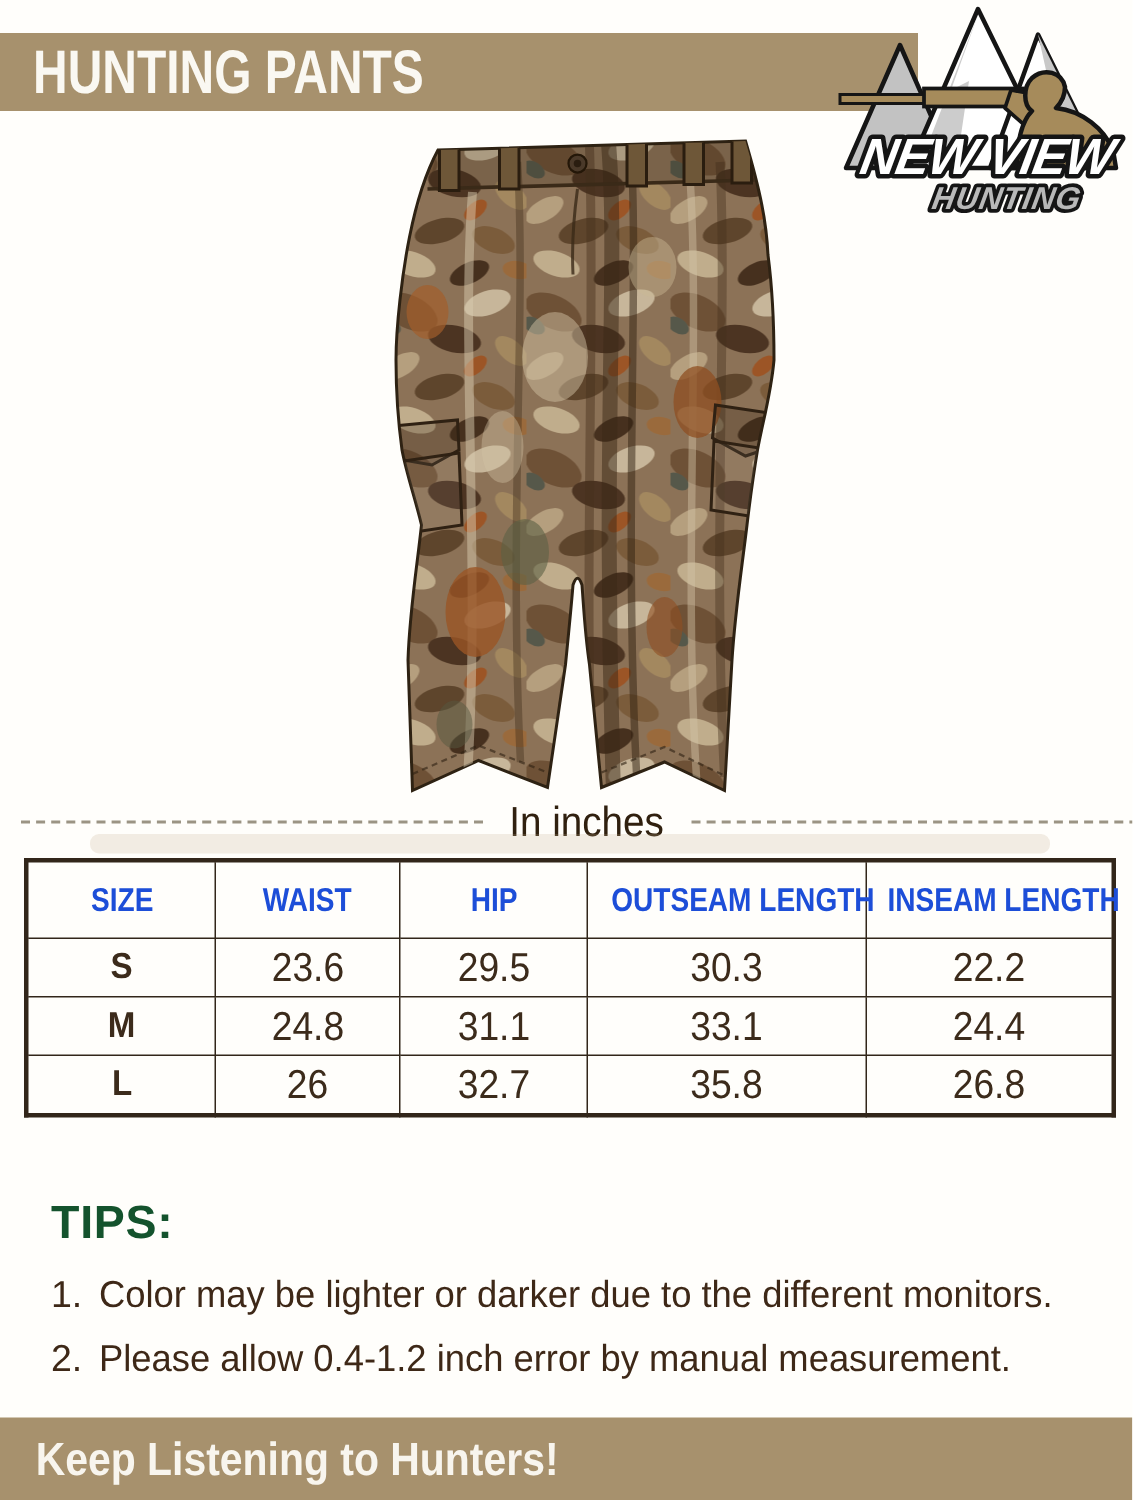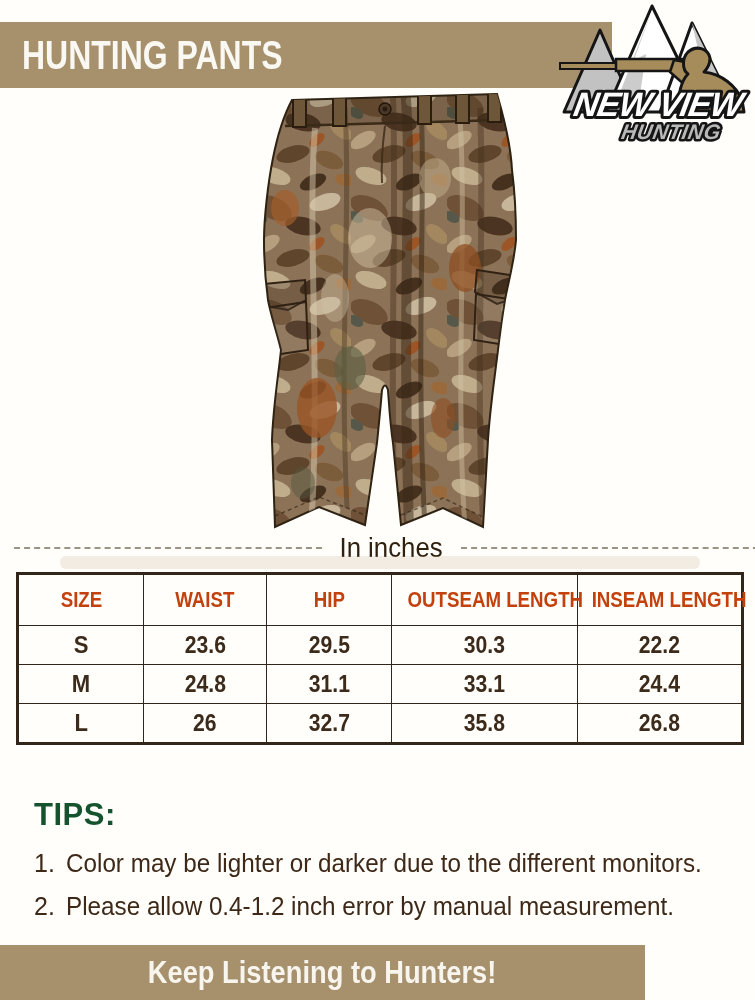--- a/index.html
+++ b/index.html
@@ -3,21 +3,21 @@
 <meta charset="utf-8">
 <style>
   html,body { margin:0; padding:0; background:#ffffff; }
   .canvas {
     position:relative; width:755px; height:1000px; overflow:hidden;
     background:#fffefb; font-family:"Liberation Sans", sans-serif;
   }
 
   
   .header-bar {
-    position:absolute; left:0; top:22px; width:612px; height:66px;
+    position:absolute; left:0; top:22px; width:612px; height:52px;
     background:#a7916d; display:flex; align-items:center;
   }
   .header-title {
     color:#faf8f2; font-size:41px; font-weight:bold; white-space:nowrap;
     margin-left:22px; letter-spacing:0px;
     transform:scaleX(0.78); transform-origin:left center;
   }
   .brand-logo { position:absolute; left:556px; top:0px; }
 
   
@@ -41,38 +41,38 @@
   
   table.size-table {
     position:absolute; left:16px; top:572px; width:725px;
     border-collapse:collapse; border:3px solid #32261a;
     table-layout:fixed;
   }
   .size-table th, .size-table td {
     border:1.6px solid #32261a; text-align:center; vertical-align:middle;
     color:#3c2b1b; padding:0;
   }
-  .size-table th { height:50px; font-size:22px; font-weight:bold; color:#c2410c; }
-  .size-table td { height:38px; font-size:23px; font-weight:bold; }
+  .size-table th { height:50px; font-size:22px; font-weight:bold; color:#1d4ed8; }
+  .size-table td { height:38px; font-size:27px; font-weight:normal; }
   .size-table td.size-cell { font-size:24px; font-weight:bold; }
   .cx85 { display:inline-block; transform:scaleX(0.85); white-space:nowrap; }
   .cx92 { display:inline-block; transform:scaleX(0.92); white-space:nowrap; }
 
   
   .tips { position:absolute; left:34px; top:797px; width:710px; }
   .tips-heading { margin:0; font-size:31px; font-weight:bold; color:#14532d; letter-spacing:0.5px; }
   .tips-list { list-style:none; margin:14px 0 0 0; padding:0; }
   .tips-list li { display:flex; font-size:25px; color:#3e2817; margin-bottom:11px; line-height:1.28; }
   .tips-list .num { width:32px; flex:none; }
   .li-text { transform:scaleX(0.97); transform-origin:left center; white-space:nowrap; }
 
   
   .footer-bar {
-    position:absolute; left:0; bottom:0; width:645px; height:55px;
-    background:#a7916d; display:flex; align-items:center; justify-content:center;
+    position:absolute; left:0; bottom:0; width:755px; height:55px;
+    background:#a7916d; display:flex; align-items:center; 
   }
   .footer-text {
     color:#f8f5ee; font-size:31px; font-weight:bold; white-space:nowrap;
     transform:scaleX(0.88);
   }
 </style>
 </head>
 <body>
 
 <div class="canvas">

